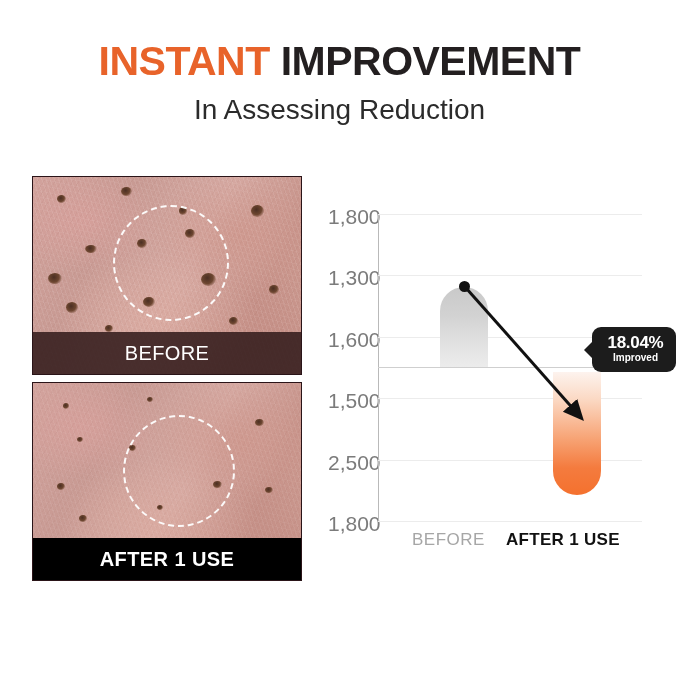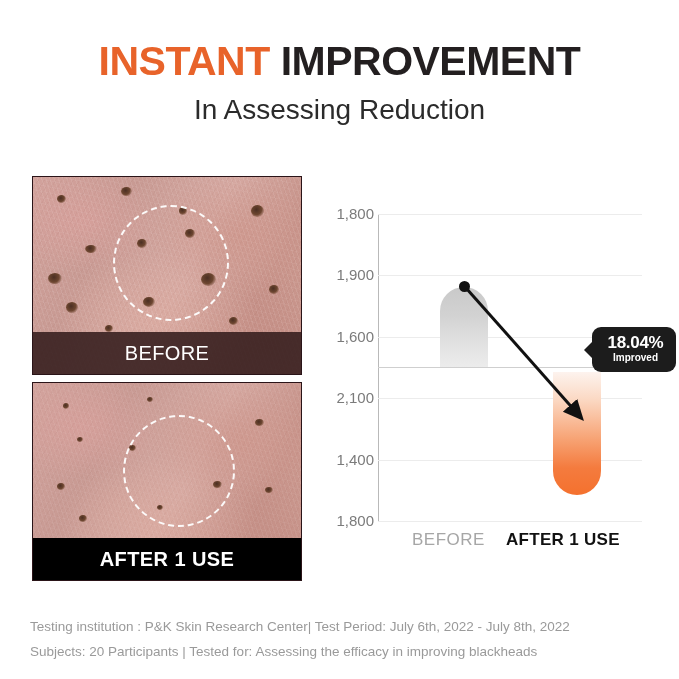--- a/index.html
+++ b/index.html
@@ -69,21 +69,21 @@
     position: absolute; left: 50px; top: 14px; width: 264px; height: 307px;
   }
   .axis-line {
     position: absolute; left: 50px; top: 14px; width: 1px; height: 307px;
     background: #b9b9b9;
   }
   .gridline { position: absolute; left: 0; width: 264px; height: 1px; background: #ececec; }
   .gridline.baseline { background: #cfcfcf; }
   .ytick {
     position: absolute; right: 0; width: 46px; text-align: right;
-    font-size: 15px; color: #7b7b7b; transform: translateY(-9px);
+    font-size: 21px; color: #7b7b7b; transform: translateY(-9px);
   }
   .ytick-wrap { position: absolute; left: 0; top: 14px; width: 46px; height: 307px; }
 
   .bar { position: absolute; width: 48px; }
   .bar-before {
     left: 62px; 
     top: 73px; height: 80px;
     border-radius: 24px 24px 0 0;
     background: linear-gradient(180deg, #c9c9c9 0%, #d2d2d2 35%, #e1e1e1 70%, #ececec 100%);
   }
@@ -172,24 +172,24 @@
       <div class="circle-marker" style="left:90px; top:32px; width:112px; height:112px;"></div>
       <div class="photo-label label-after">AFTER 1 USE</div>
     </div>
 
   </div>
 
   <div class="chart">
 
     <div class="ytick-wrap">
       <div class="ytick" style="top:0px;">1,800</div>
-      <div class="ytick" style="top:61px;">1,900</div>
+      <div class="ytick" style="top:61px;">1,300</div>
       <div class="ytick" style="top:123px;">1,600</div>
-      <div class="ytick" style="top:184px;">2,100</div>
-      <div class="ytick" style="top:246px;">1,400</div>
+      <div class="ytick" style="top:184px;">1,500</div>
+      <div class="ytick" style="top:246px;">2,500</div>
       <div class="ytick" style="top:307px;">1,800</div>
     </div>
 
     <div class="axis-line"></div>
 
     <div class="plot">
       <div class="gridline" style="top:0px;"></div>
       <div class="gridline" style="top:61px;"></div>
       <div class="gridline" style="top:123px;"></div>
       <div class="gridline baseline" style="top:153px;"></div>
@@ -216,18 +216,14 @@
       </div>
     </div>
 
     <div class="xlabels">
       <div class="xlabel xlabel-before">BEFORE</div>
       <div class="xlabel xlabel-after">AFTER 1 USE</div>
     </div>
 
   </div>
 
-  <div class="footer">
-    <div class="footer-line">Testing institution : P&amp;K Skin Research Center| Test Period: July 6th, 2022 - July 8th, 2022</div>
-    <div class="footer-line">Subjects: 20 Participants | Tested for: Assessing the efficacy in improving blackheads</div>
-  </div>
 
 </div>
 
 </body></html>

